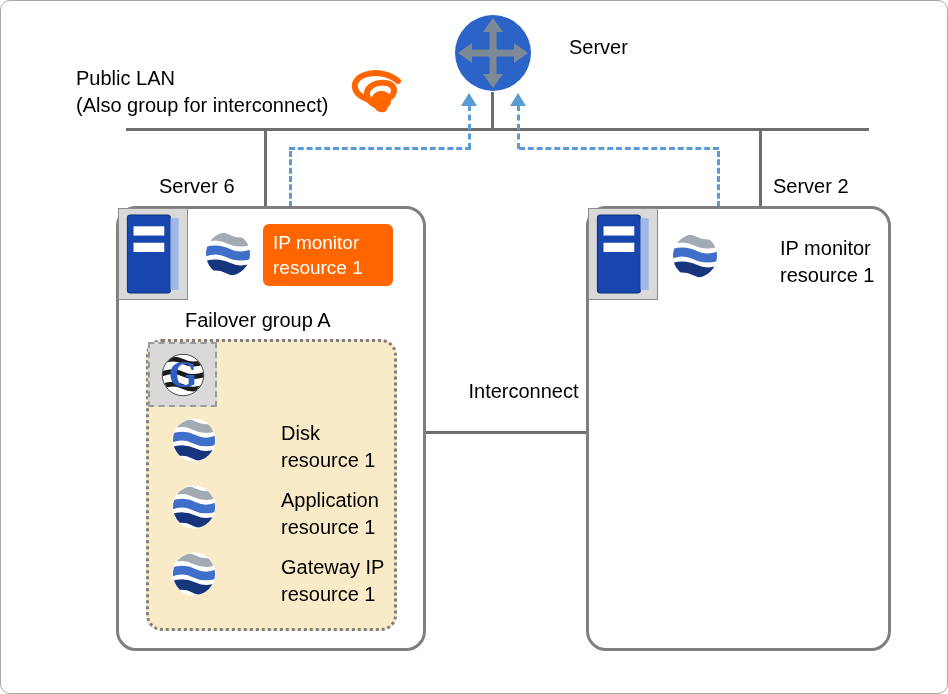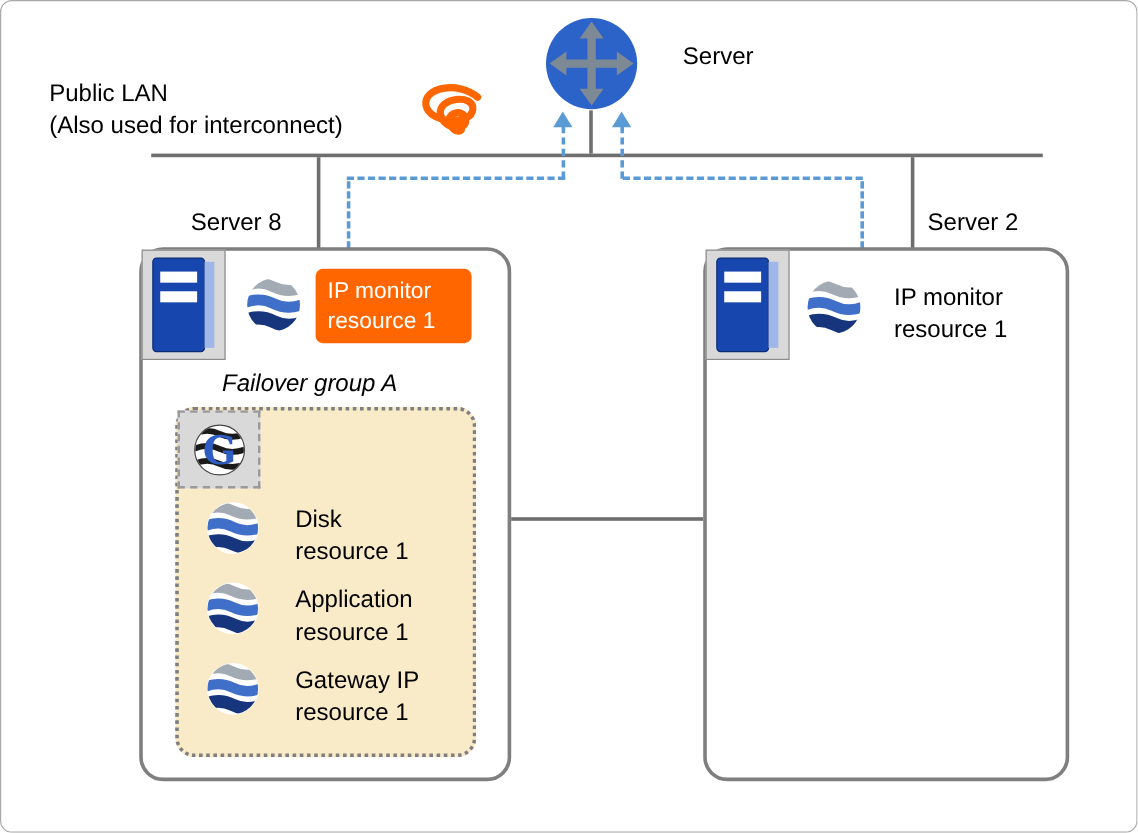--- a/index.html
+++ b/index.html
@@ -7,21 +7,21 @@
   body { font-family:"Liberation Sans", sans-serif; }
 
   .canvas {
     position:relative; width:948px; height:694px;
     background:#ffffff; border:1px solid #a9a9a9; border-radius:10px;
     overflow:hidden;
   }
   .abs { position:absolute; }
 
   .label { font-size:20px; color:#000; line-height:27px; white-space:nowrap; }
-  .label .ln { display:block; }
+  .label .ln { display:block;margin-left:35px; }
 
   .hline { background:var(--line-gray,#6e6e6e); height:3px; }
   .vline { background:var(--line-gray,#6e6e6e); width:3px; }
 
   .dash-h { border-top:3px dashed var(--dash-blue,#5b9bd5); }
   .dash-v { border-left:3px dashed var(--dash-blue,#5b9bd5); }
   .arrow-up {
     width:0; height:0;
     border-left:8px solid transparent; border-right:8px solid transparent;
     border-bottom:13px solid var(--dash-blue,#5b9bd5);
@@ -50,21 +50,21 @@
 
   .icon-slot svg { display:block; width:100%; height:100%; }
 </style>
 </head>
 <body>
 
 <div class="canvas">
 
   <div class="abs label" style="left:40px; top:64px;">
     <span class="ln">Public LAN</span>
-    <span class="ln">(Also used for interconnect)</span>
+    <span class="ln">(Also group for interconnect)</span>
   </div>
 
   <div class="abs icon-slot" style="left:452px; top:12px; width:80px; height:80px;">
     <svg viewBox="0 0 80 80">
       <circle cx="40" cy="40" r="38" style="fill:var(--gateway-blue,#2c63c8)"></circle>
       <g fill="#7d8a95">
         <rect x="36.5" y="16" width="7" height="48" rx="1"></rect>
         <rect x="16" y="36.5" width="48" height="7" rx="1"></rect>
         <polygon points="40,5 30,19 50,19"></polygon>
         <polygon points="40,75 30,61 50,61"></polygon>
@@ -93,21 +93,21 @@
     <div class="abs dash-v" style="left:516px; top:104px; height:44px;"></div>
     <div class="abs arrow-up" style="left:509px; top:92px;"></div>
   </div>
 
   <div class="abs icon-slot" style="left:338px; top:68px; width:72px; height:78px;">
     <svg viewBox="0 0 70 78">
       <path d="M58 12 C 42 -2 12 4 15 19 C 18 34 53 36 54 22 C 55 9 25 12 27 26 C 29 39 50 41 48 30 C 46 21 31 25 35 34 C 38 42 47 42 44 36" style="stroke:var(--orange,#ff6600)" stroke-width="6" fill="none" stroke-linecap="round"></path>
     </svg>
   </div>
 
-  <div class="abs label" style="left:158px; top:172px;">Server 8</div>
+  <div class="abs label" style="left:158px; top:172px;">Server 6</div>
   <div class="abs server-box" style="left:115px; top:205px; width:310px; height:445px;"></div>
   <div class="abs icon-panel icon-slot server-tower" style="left:117px; top:207px; width:70px; height:92px; padding:4px;">
   <svg viewBox="0 0 56 80">
     <rect x="3" y="2" width="42" height="76" rx="3" style="fill:var(--server-blue,#1747ae)" stroke="#0d2c74" stroke-width="1"></rect>
     <rect x="45" y="5" width="8" height="70" fill="#9fb6e8"></rect>
     <rect x="9" y="13" width="30" height="9" fill="#ffffff"></rect>
     <rect x="9" y="29" width="30" height="9" fill="#ffffff"></rect>
   </svg>
 </div>
 
@@ -124,21 +124,21 @@
       <path d="M-6 25 Q 10 16 24 23 T 54 21" stroke="#3f6fc8" stroke-width="9"></path>
       <path d="M-6 40 Q 10 31 24 38 T 54 36" stroke="#16357d" stroke-width="11"></path>
     </g>
   </svg>
 </div>
   <div class="abs orange-box" style="left:262px; top:223px; width:130px; height:62px;">
     <span class="ln">IP monitor</span>
     <span class="ln">resource 1</span>
   </div>
 
-  <div class="abs label" style="left:184px; top:306px;font-style:italic;">Failover group A</div>
+  <div class="abs label" style="left:184px; top:306px;">Failover group A</div>
   <div class="abs group-box" style="left:145px; top:338px; width:251px; height:292px;"></div>
 
   <div class="abs g-panel" style="left:147px; top:341px; width:69px; height:65px;">
     <svg width="54" height="52" viewBox="0 0 56 52">
       <defs>
           <clipPath id="gclip">
             <circle cx="28" cy="26" r="21"></circle>
           </clipPath>
         </defs>
       <circle cx="28" cy="26" r="21.5" fill="#ffffff" stroke="#444" stroke-width="1"></circle>
@@ -211,20 +211,21 @@
     </g>
   </svg>
 </div>
     <div class="abs label" style="left:245px; top:553px;">
       <span class="ln">Gateway IP</span>
       <span class="ln">resource 1</span>
     </div>
   </div>
 
   <div class="abs label" style="left:430px; top:377px; width:150px; text-align:center;">
+    <span class="ln">Interconnect</span>
   </div>
   <div class="abs hline" style="left:425px; top:430px; width:160px;"></div>
 
   <div class="abs label" style="left:772px; top:172px;">Server 2</div>
   <div class="abs server-box" style="left:585px; top:205px; width:305px; height:445px;"></div>
   <div class="abs icon-panel icon-slot server-tower" style="left:587px; top:207px; width:70px; height:92px; padding:4px;">
   <svg viewBox="0 0 56 80">
     <rect x="3" y="2" width="42" height="76" rx="3" style="fill:var(--server-blue,#1747ae)" stroke="#0d2c74" stroke-width="1"></rect>
     <rect x="45" y="5" width="8" height="70" fill="#9fb6e8"></rect>
     <rect x="9" y="13" width="30" height="9" fill="#ffffff"></rect>

